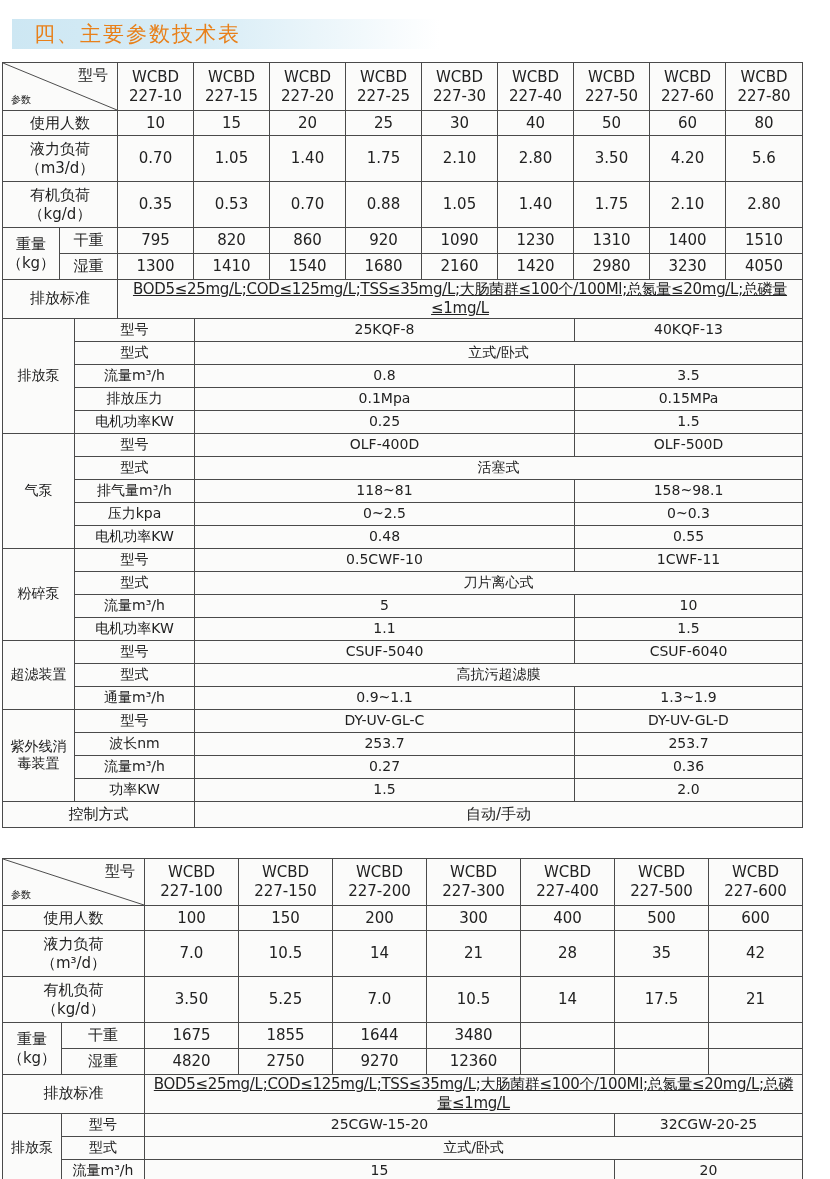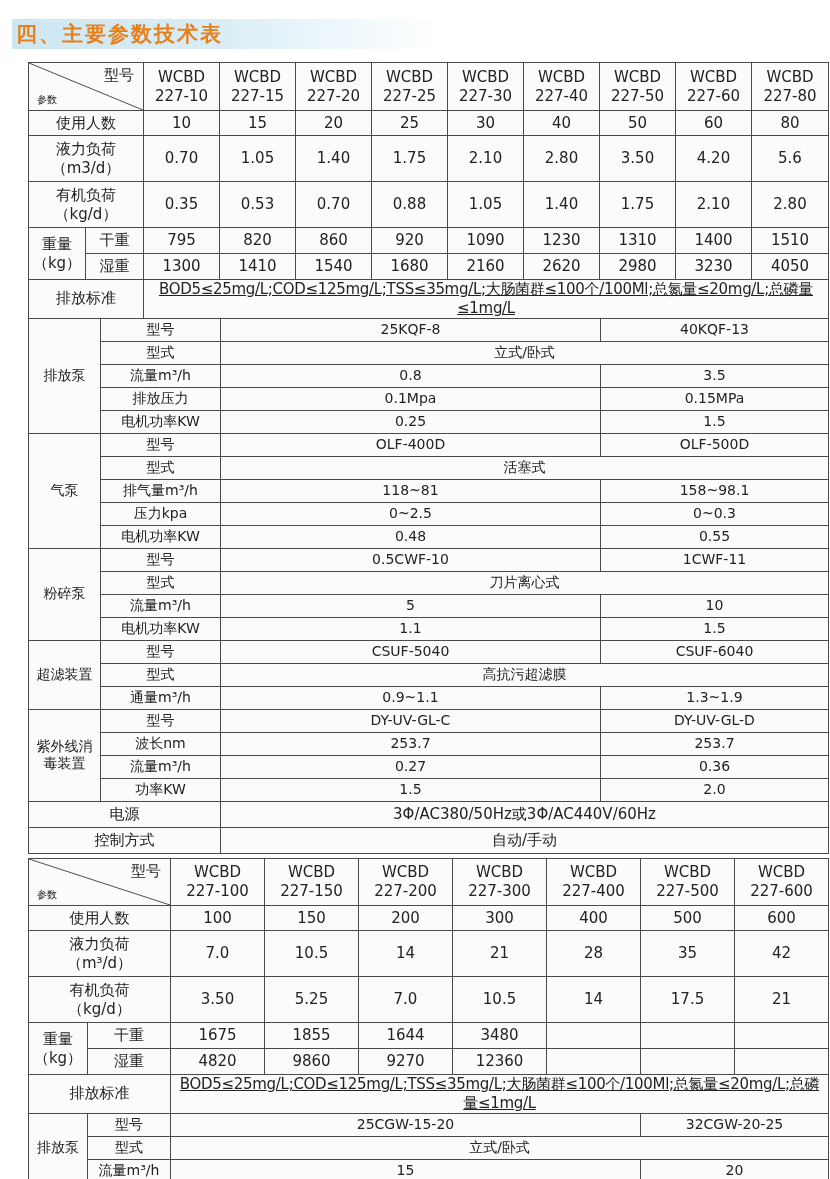--- a/index.html
+++ b/index.html
@@ -1,20 +1,20 @@
 <!DOCTYPE html>
 <html><head>
 <meta charset="utf-8">
 <style>
   html,body{margin:0;padding:0;background:#ffffff;}
   body{width:830px;height:1179px;position:relative;font-family:"DejaVu Sans","Liberation Sans",sans-serif;color:#1f1f1f;}
   .title-band{position:absolute;left:12px;top:19px;width:450px;height:30px;
     background:linear-gradient(to right,#cde7f3 0%,#d9edf6 45%,#ffffff 95%);}
-  .title-text{color:#e8801a;font-size:21px;font-weight:bold;line-height:30px;padding-left:4px;letter-spacing:2px;}
-  .tables{position:absolute;left:28px;width:800px;}
+  .title-text{color:#e8801a;font-size:21px;font-weight:normal;line-height:30px;padding-left:22px;letter-spacing:2px;}
+  .tables{position:absolute;left:2px;width:800px;}
   #table1{top:62px;}
   #table2{top:858px;}
   table.tbl{border-collapse:collapse;table-layout:fixed;width:800px;background:#fbfbfa;}
   table.tbl + table.tbl{margin-top:-1px;}
   .tbl td{border:1px solid #4a4a4a;text-align:center;vertical-align:middle;
     padding:0 2px;font-size:15px;line-height:1.25;color:#222;overflow:hidden;}
   .h48{height:48px}.h47{height:47px}.h25{height:25px}.h46{height:46px}
   .h26{height:26px}.h24{height:24px}.h23{height:23px}
   .h23 td{font-size:14px;}
   .model b{font-weight:normal;display:block;}
@@ -170,21 +170,21 @@
       <td>1400</td>
       <td>1510</td>
     </tr>
     <tr class="h26">
       <td>湿重</td>
       <td>1300</td>
       <td>1410</td>
       <td>1540</td>
       <td>1680</td>
       <td>2160</td>
-      <td>2620</td>
+      <td>1420</td>
       <td>2980</td>
       <td>3230</td>
       <td>4050</td>
     </tr>
   </tbody>
     </table>
 
   <table class="tbl">
     <colgroup>
         <col style="width:115px">
@@ -319,24 +319,20 @@
     </tr>
   </tbody>
     </table>
 
   <table class="tbl">
     <colgroup>
         <col style="width:192px">
         <col style="width:608px">
       </colgroup>
     <tbody>
-    <tr class="h26">
-      <td>电源</td>
-      <td>3Φ/AC380/50Hz或3Φ/AC440V/60Hz</td>
-    </tr>
     <tr class="h26">
       <td>控制方式</td>
       <td>自动/手动</td>
     </tr>
   </tbody>
     </table>
 </div>
 
 <div class="tables" id="table2">
 
@@ -451,21 +447,21 @@
       <td>1855</td>
       <td>1644</td>
       <td>3480</td>
       <td></td>
       <td></td>
       <td></td>
     </tr>
     <tr class="h26">
       <td>湿重</td>
       <td>4820</td>
-      <td>9860</td>
+      <td>2750</td>
       <td>9270</td>
       <td>12360</td>
       <td></td>
       <td></td>
       <td></td>
     </tr>
   </tbody>
     </table>
 
   <table class="tbl">

